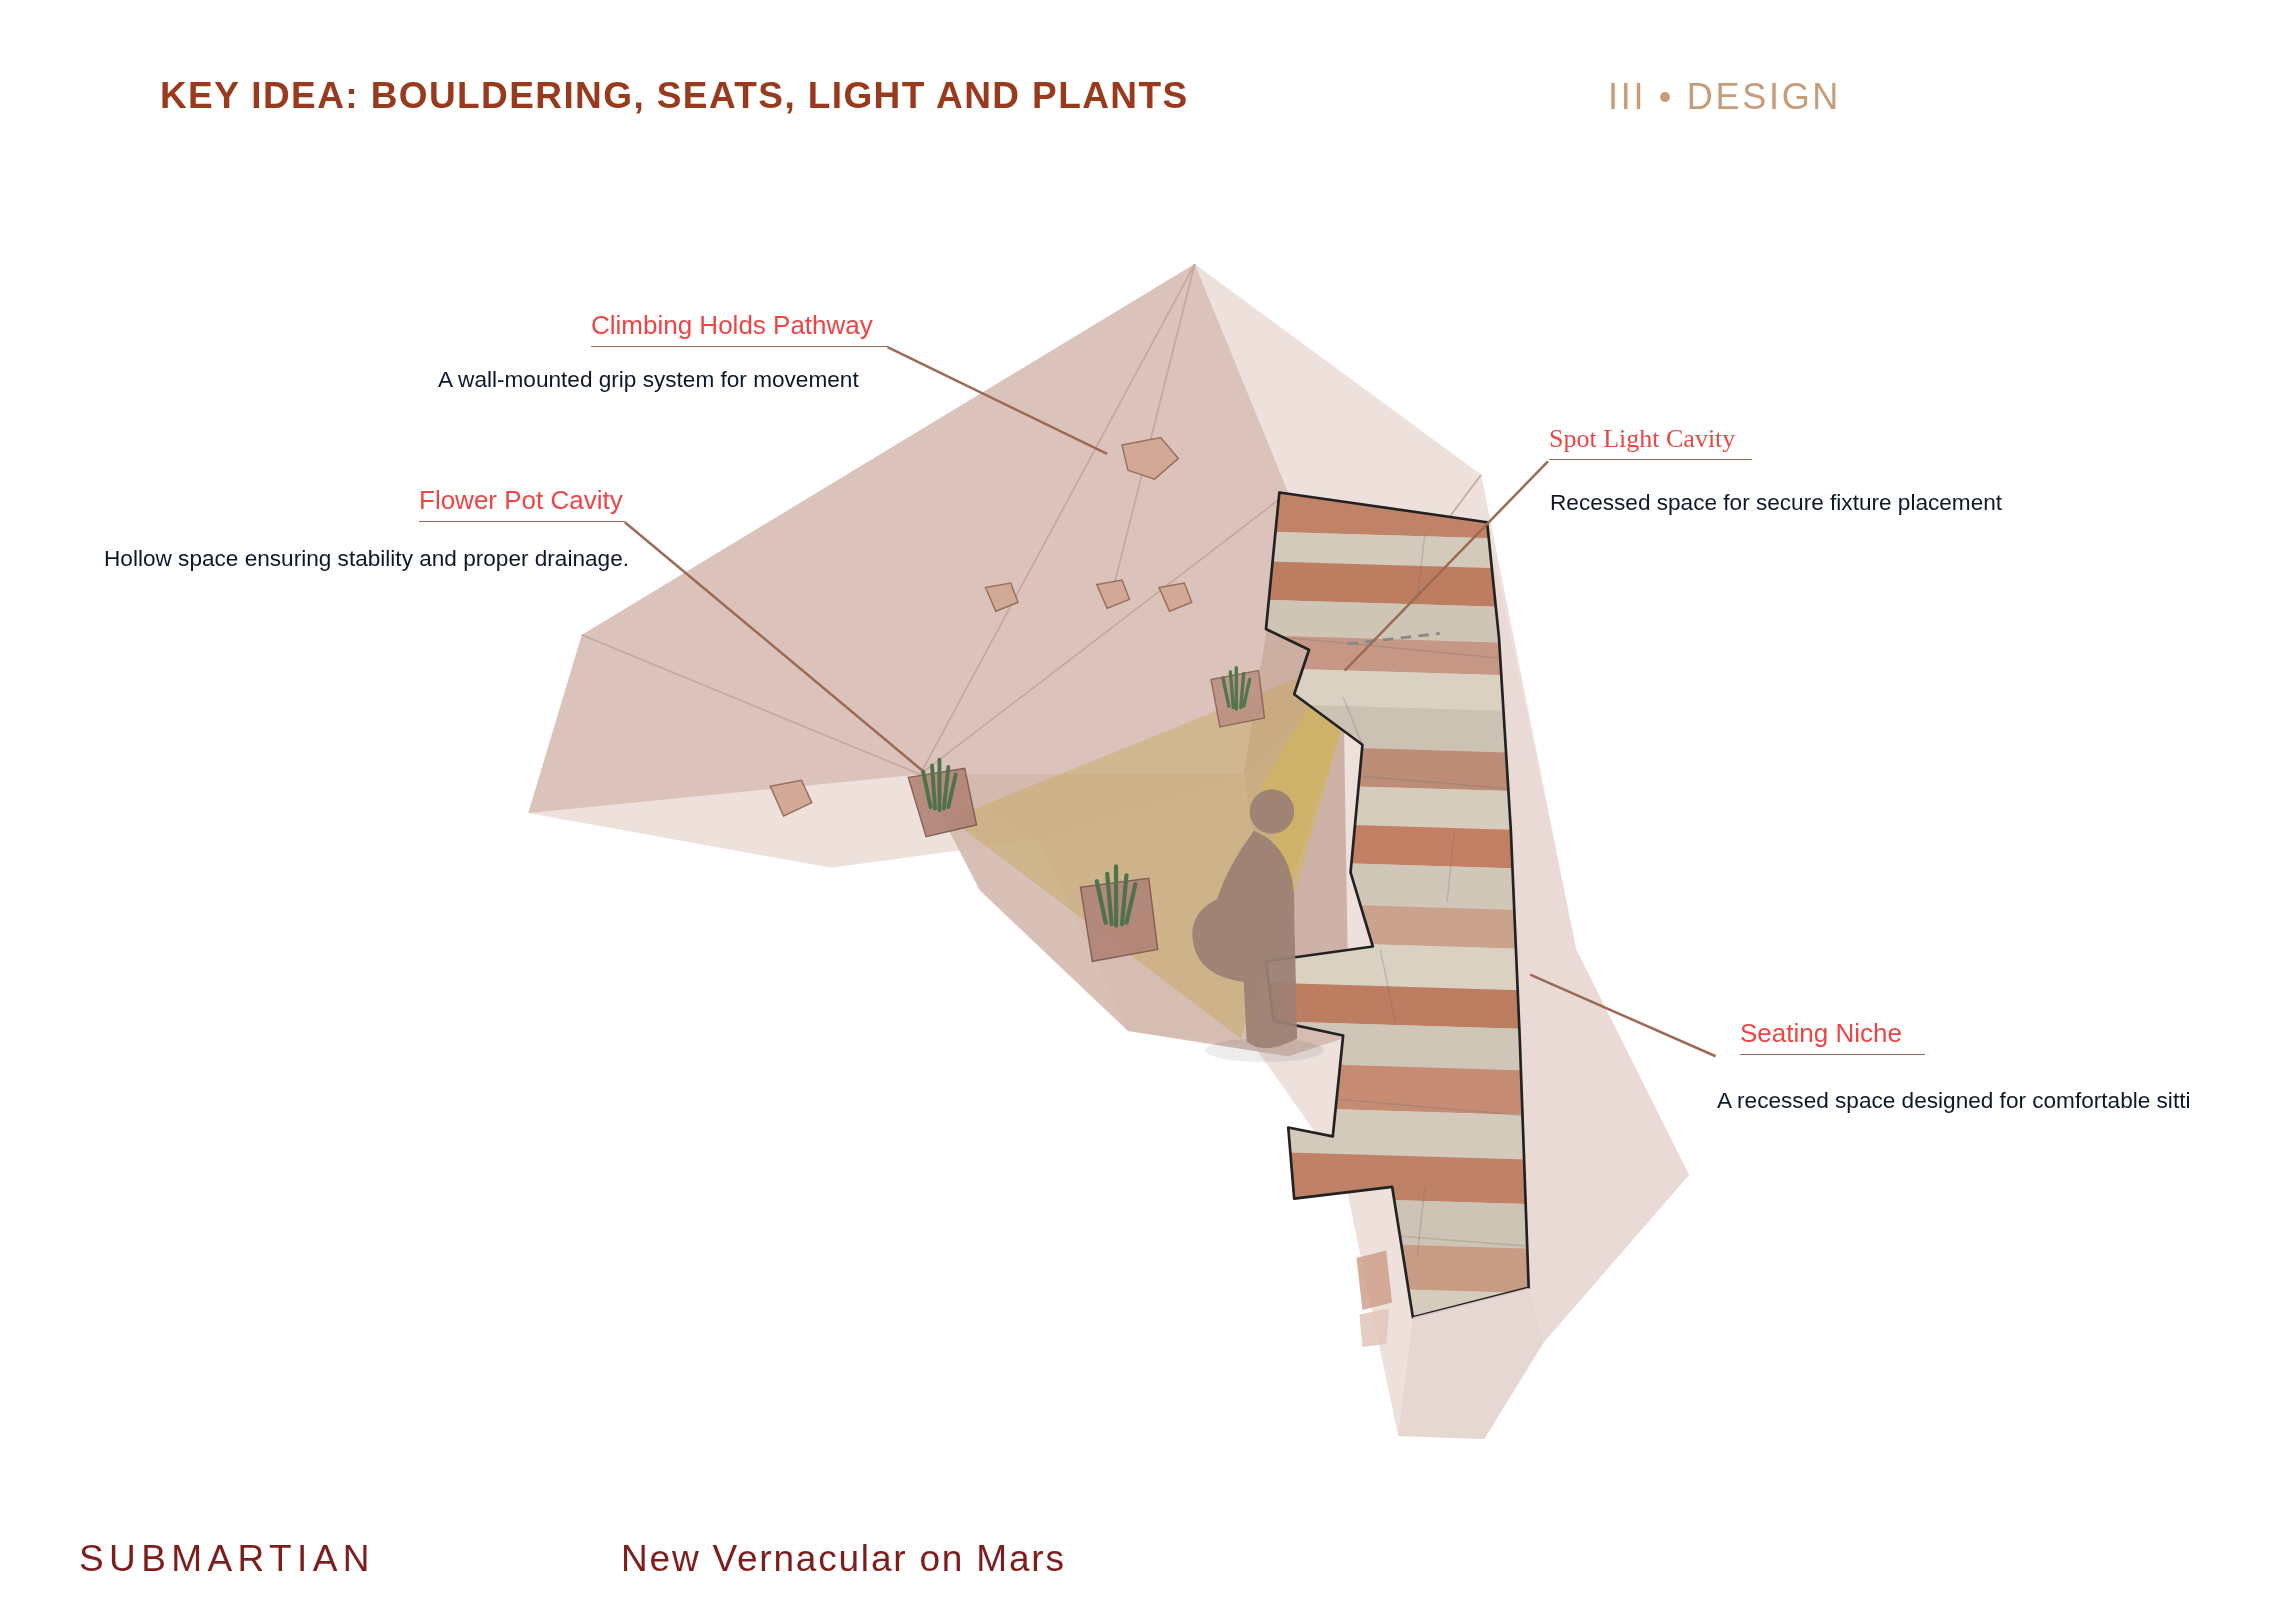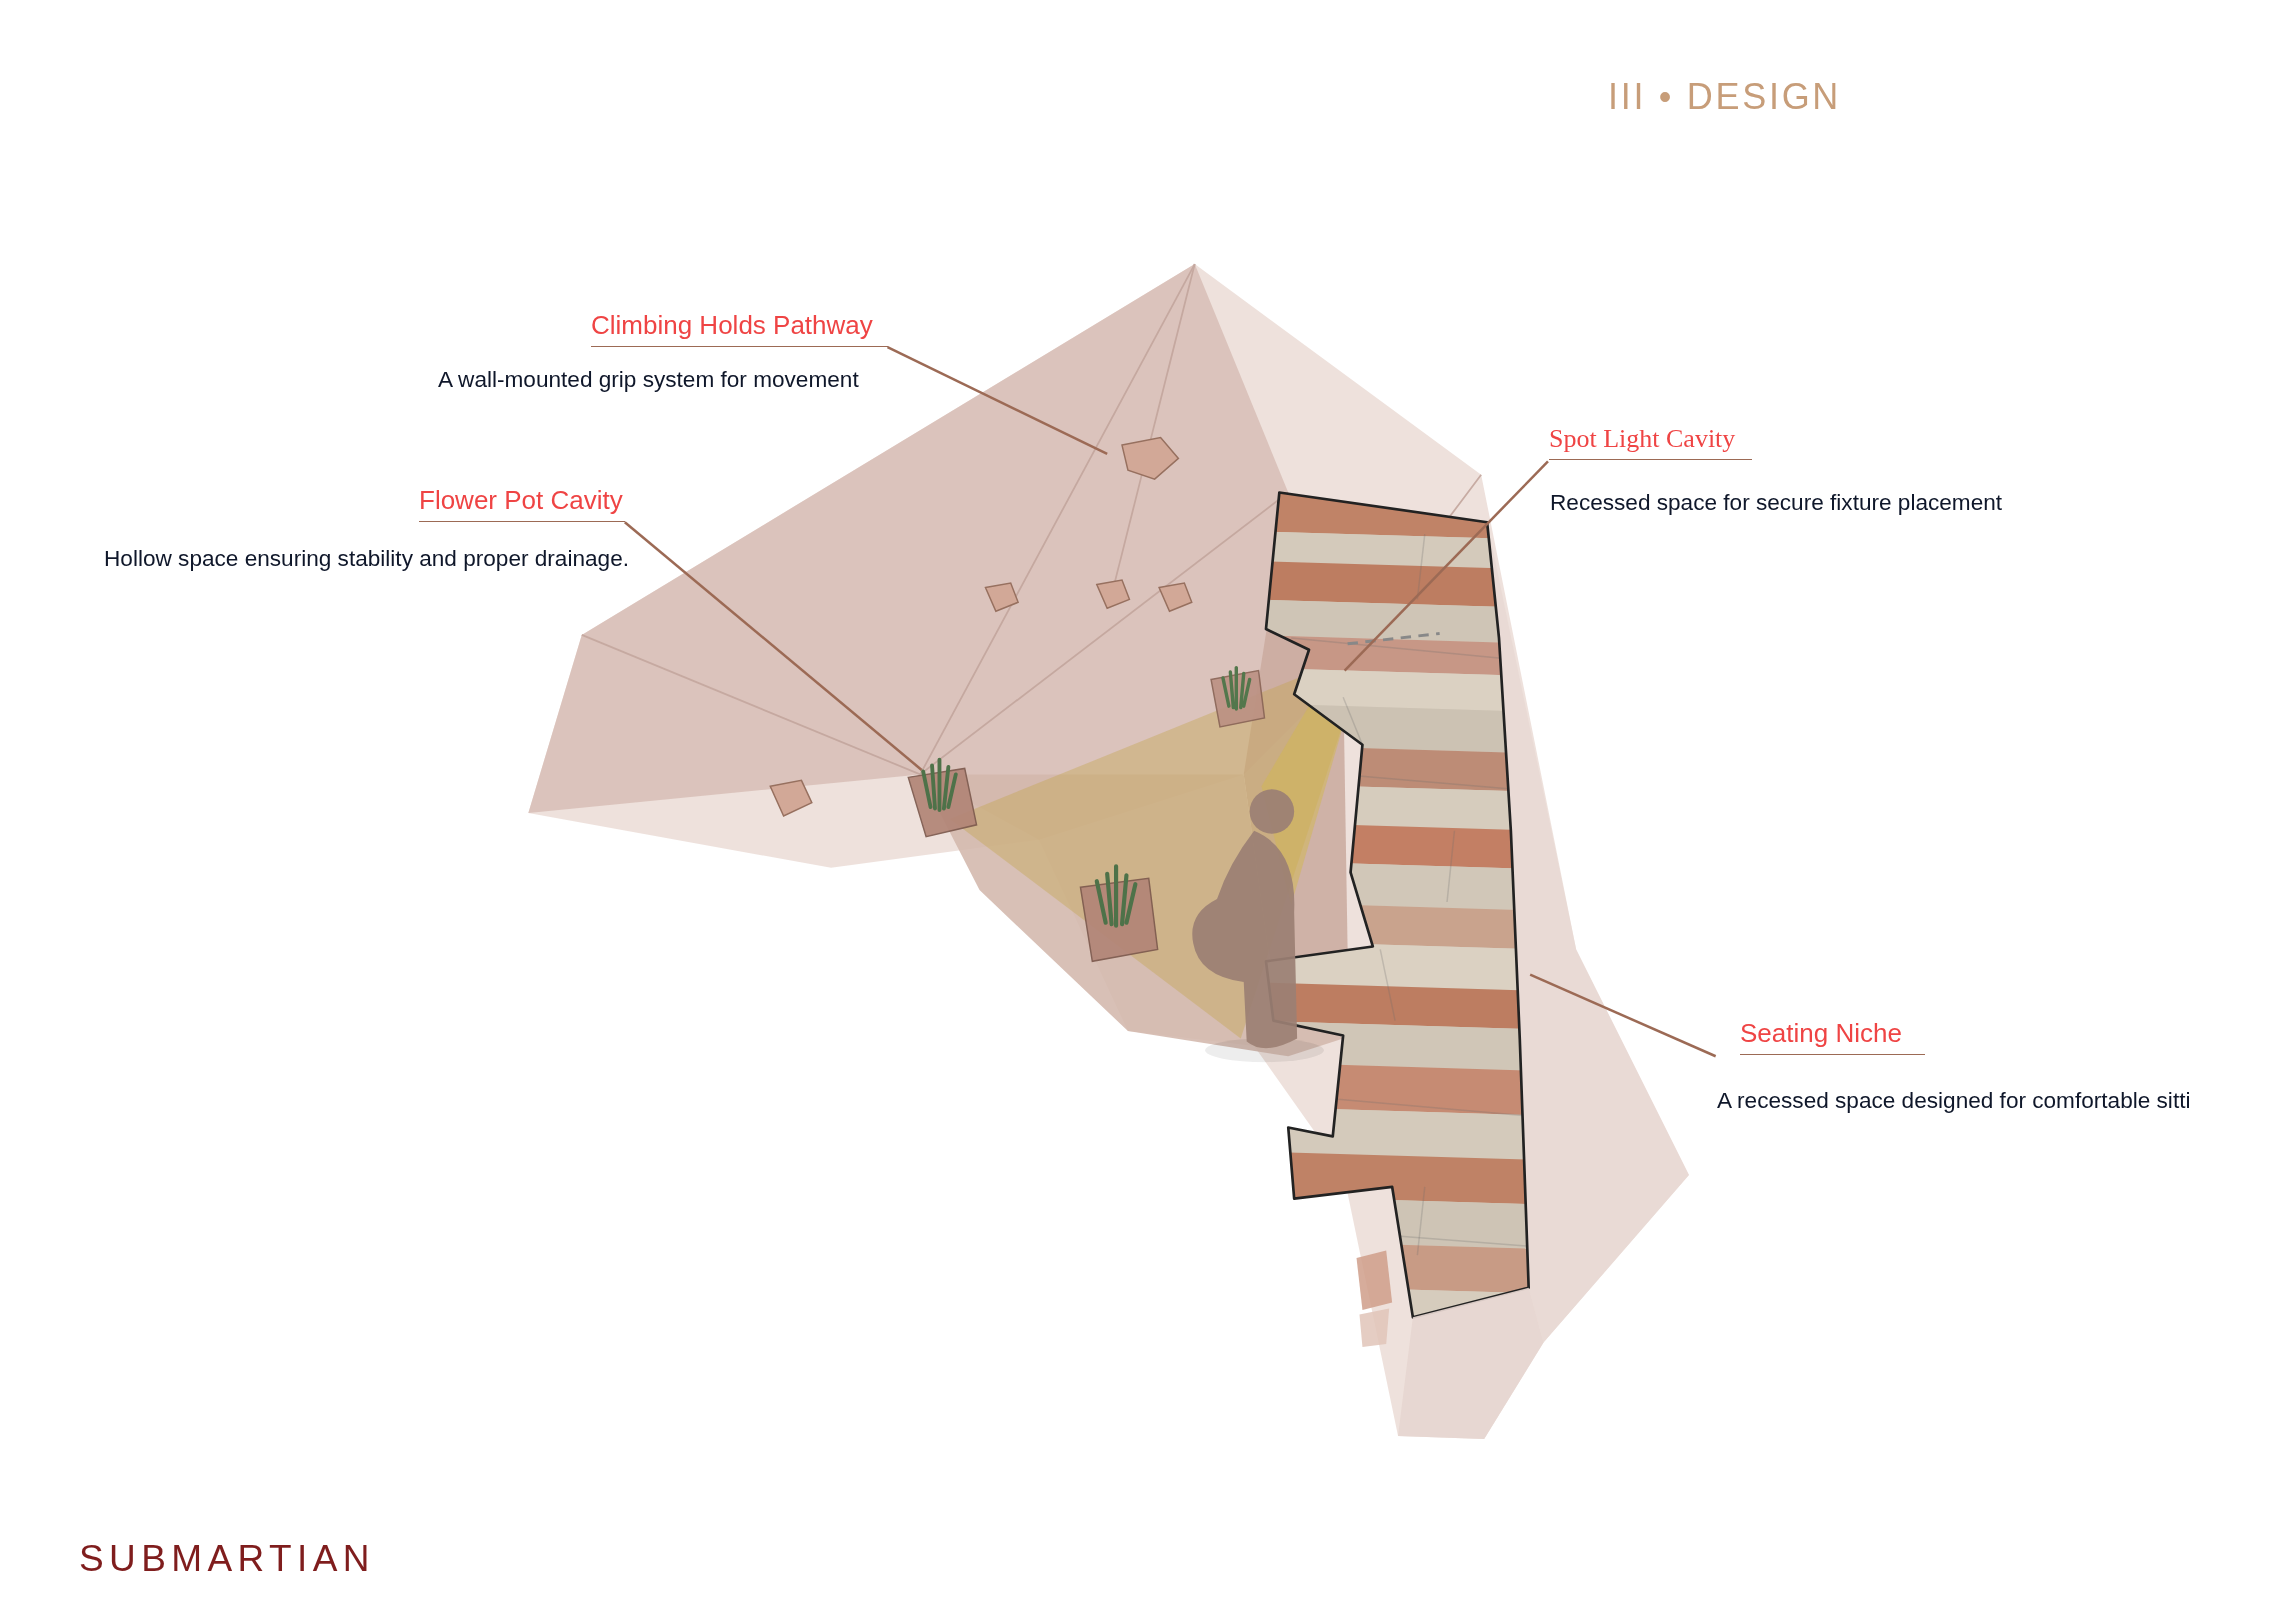--- a/index.html
+++ b/index.html
@@ -144,30 +144,32 @@
     </g>
 
     <g stroke="#9c6a55" stroke-width="1.7" fill="none">
       <path d="M598,234 L746,306"></path>
       <path d="M421,352 L621,519"></path>
       <path d="M1043,311 L906,452"></path>
       <path d="M1156,712 L1031,657"></path>
     </g>
   </svg>
 
+  <div class="title">KEY IDEA: BOULDERING, SEATS, LIGHT AND PLANTS</div>
   <div class="section">III • DESIGN</div>
 
   <div class="ann-label" id="ann-climbing-label">Climbing Holds Pathway</div>
   <div class="ann-caption" id="ann-climbing-caption">A wall-mounted grip system for movement</div>
 
   <div class="ann-label" id="ann-flower-label">Flower Pot Cavity</div>
   <div class="ann-caption" id="ann-flower-caption">Hollow space ensuring stability and proper drainage.</div>
 
   <div class="ann-label" id="ann-spot-label">Spot Light Cavity</div>
   <div class="ann-caption" id="ann-spot-caption">Recessed space for secure fixture placement</div>
 
   <div class="ann-label" id="ann-seating-label">Seating Niche</div>
   <div class="ann-caption" id="ann-seating-caption">A recessed space designed for comfortable sitti</div>
 
   <div class="footer-item" id="f-brand">SUBMARTIAN</div>
+  <div class="footer-item" id="f-project">New Vernacular on Mars</div>
 
 </div>
 
 
 </body></html>

